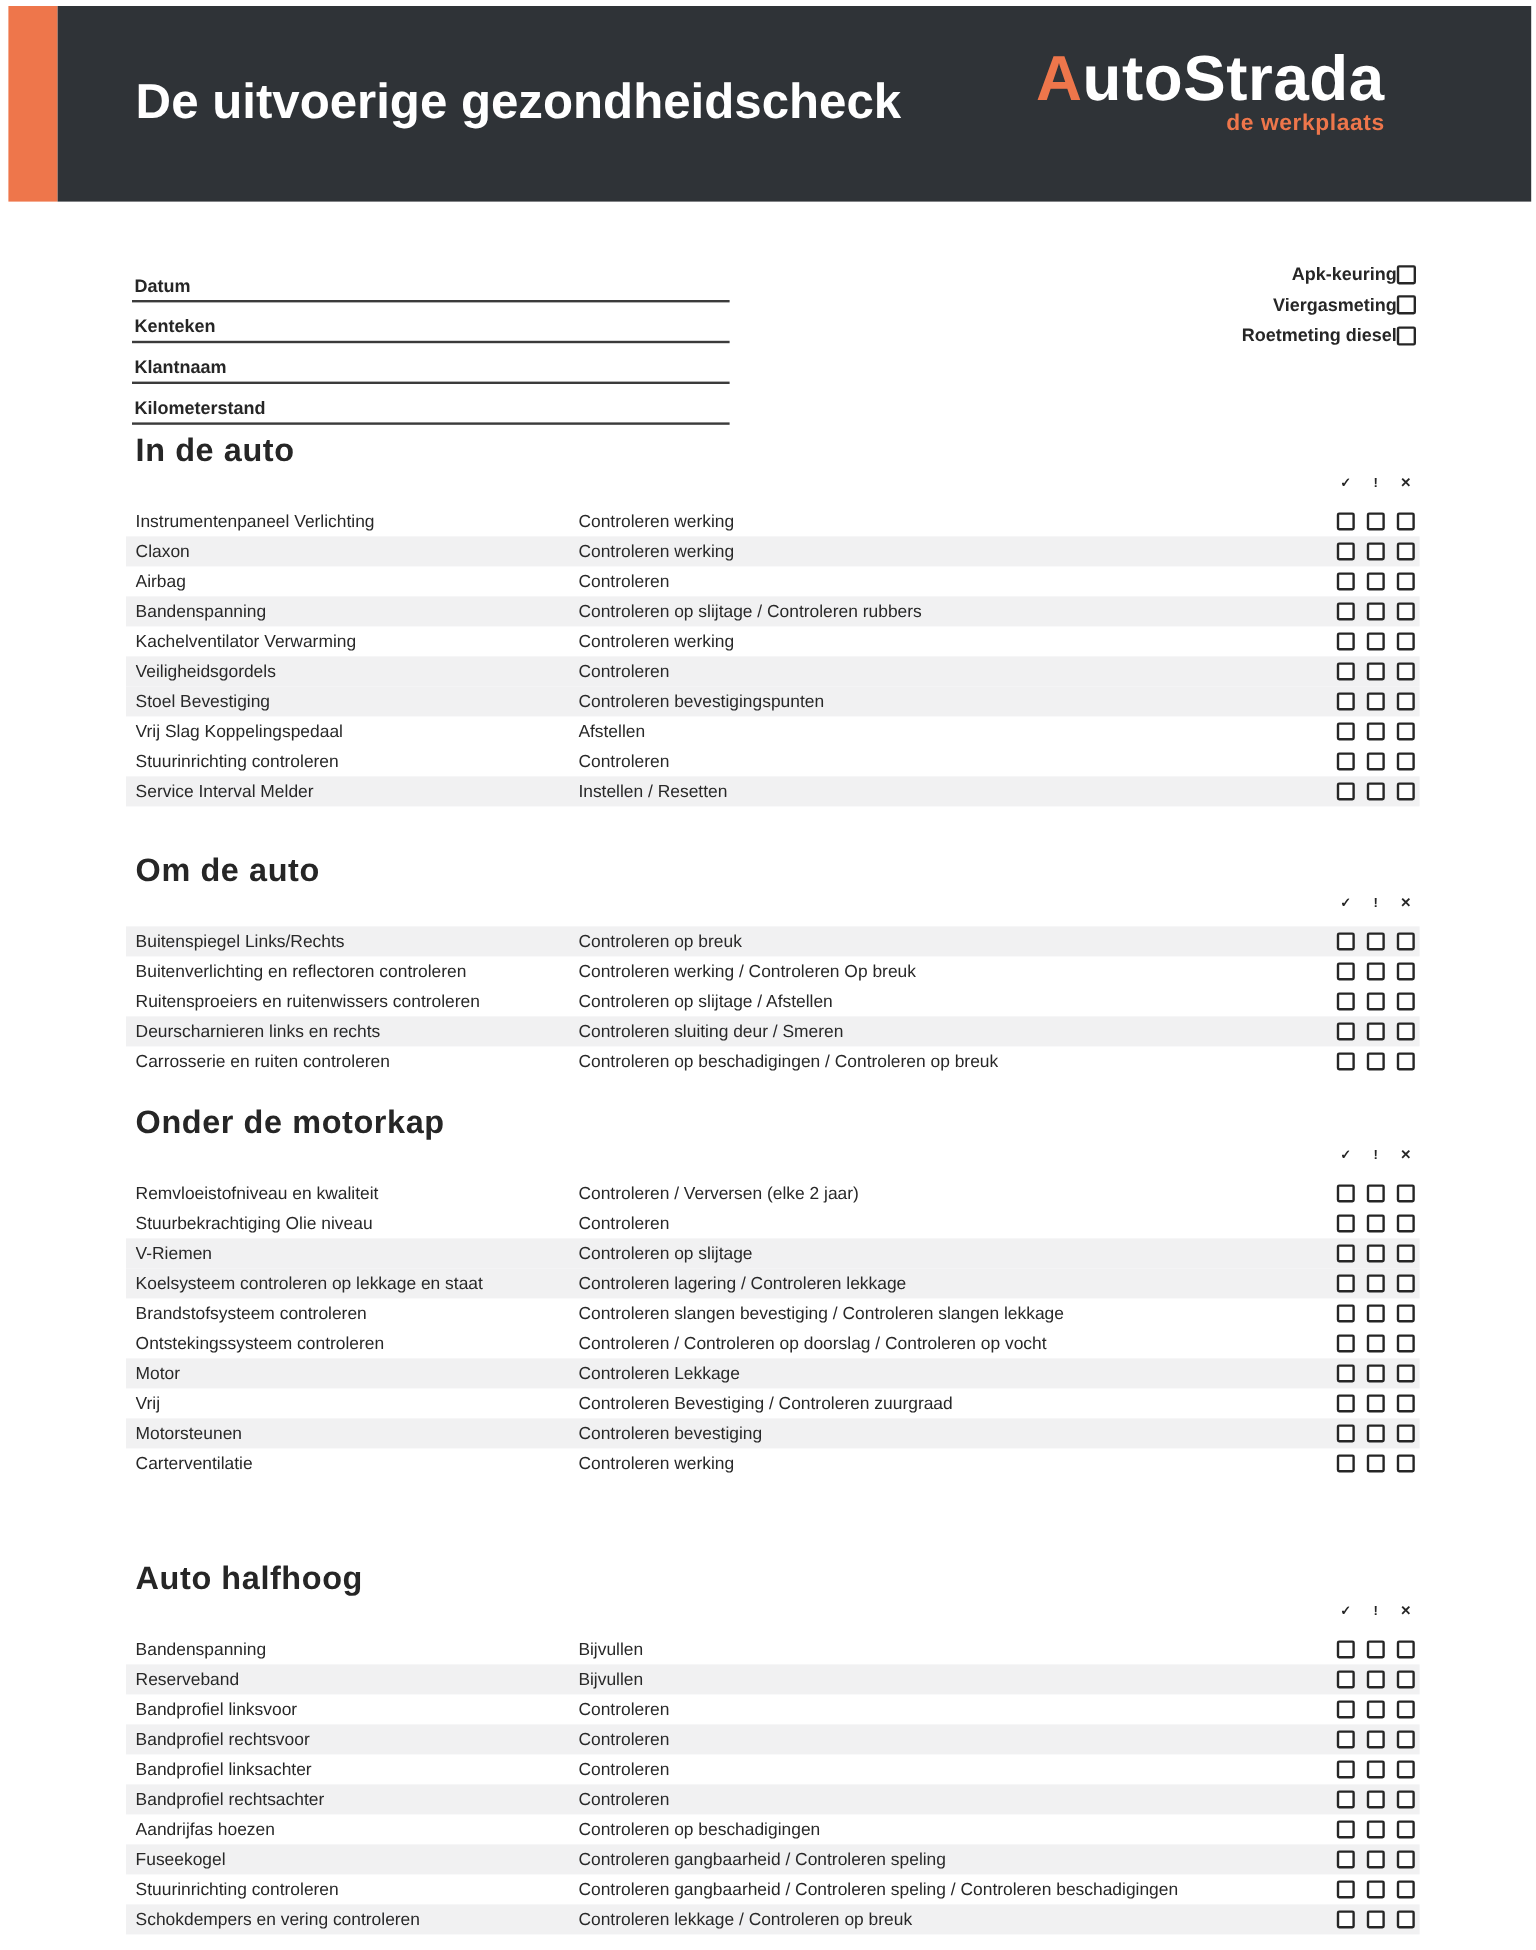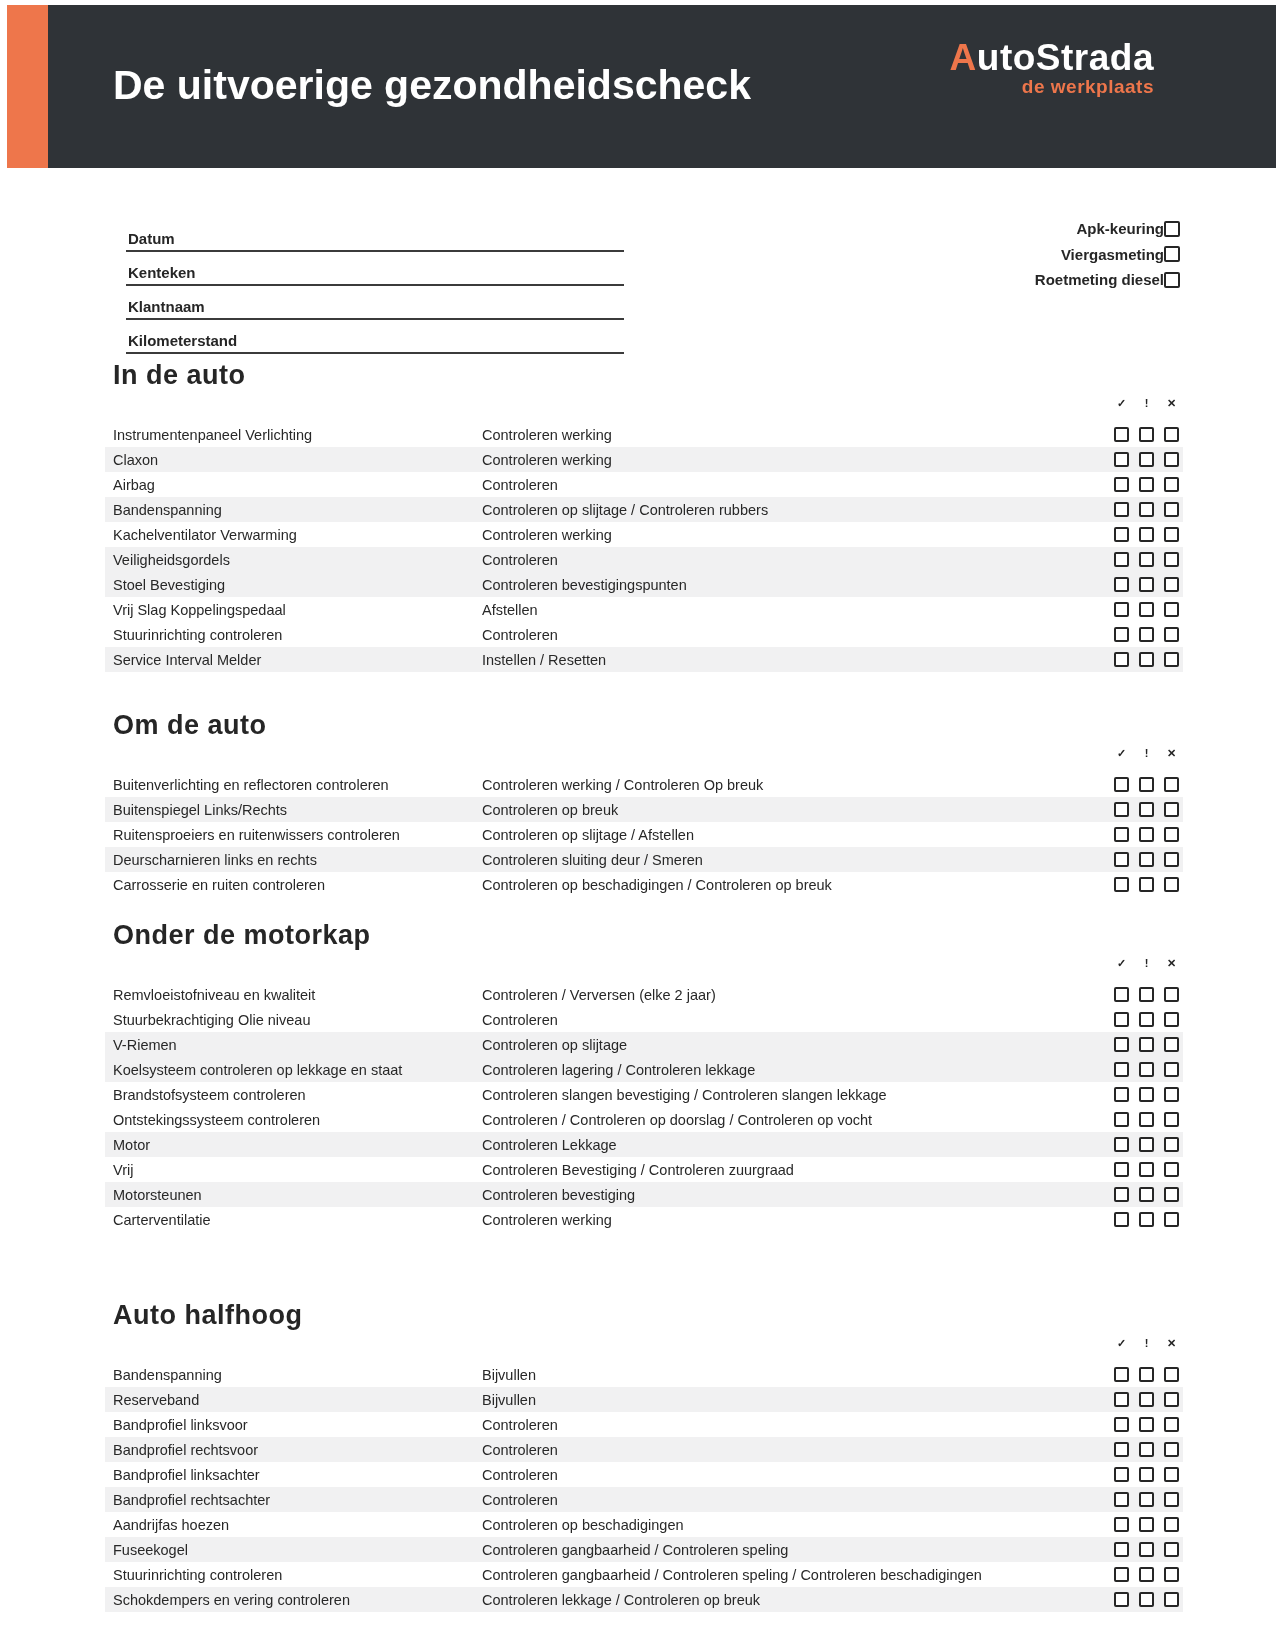--- a/index.html
+++ b/index.html
@@ -15,25 +15,25 @@
   }
   
   .header{position:absolute;left:7px;top:5px;right:4px;height:163px;display:flex;}
   .header-stripe{width:41px;background:var(--orange);}
   .header-main{flex:1;background:var(--dark);position:relative;}
   .header-title{
     position:absolute;left:65px;top:50%;transform:translateY(-54%);
     font-size:41px;font-weight:700;color:#ffffff;letter-spacing:0px;white-space:nowrap;
   }
   .logo{position:absolute;right:122px;top:34px;text-align:right;line-height:1;}
-  .logo-name{font-size:37px;font-weight:700;color:#ffffff;letter-spacing:0.5px;}
+  .logo-name{font-size:53px;font-weight:700;color:#ffffff;letter-spacing:0.5px;}
   .logo-accent{color:var(--orange);}
   .logo-tagline{font-size:19px;font-weight:700;color:var(--orange);margin-top:1px;letter-spacing:0.5px;}
   
-  .form-fields{position:absolute;left:110px;top:218px;width:498px;margin-left:16px;}
+  .form-fields{position:absolute;left:110px;top:218px;width:498px;}
   .field{height:34px;position:relative;border-bottom:2px solid #3b3b3b;box-sizing:border-box;}
   .field-label{position:absolute;left:2px;bottom:3px;font-size:15px;font-weight:700;color:var(--ink);}
   .extra-checks{position:absolute;left:872px;top:216px;width:308px;}
   .xcheck{height:25.5px;display:flex;align-items:center;justify-content:flex-end;}
   .xcheck-label{font-size:15px;font-weight:700;color:var(--ink);}
   
   .cb{width:15px;height:15px;box-sizing:border-box;border:2px solid #262626;background:#fff;border-radius:2px;display:inline-block;}
   .cb.big{width:16px;height:16px;}
   
   .section{position:absolute;left:105px;width:1078px;}
@@ -192,32 +192,32 @@
       </div>
   </div>
     <div class="section" style="top: 708px;">
     <div class="section-title">Om de auto</div>
     <div class="icons-row">
         <span class="icon-cell">✓</span>
         <span class="icon-cell">!</span>
         <span class="icon-cell">✕</span>
       </div>
     <div class="rows">
+        <div class="row alt">
+    <span class="row-item">Buitenspiegel Links/Rechts</span>
+    <span class="row-action">Controleren op breuk</span>
+    <span class="row-checks">
+            <span class="cb"></span>
+            <span class="cb"></span>
+            <span class="cb"></span>
+          </span>
+  </div>
         <div class="row">
     <span class="row-item">Buitenverlichting en reflectoren controleren</span>
     <span class="row-action">Controleren werking / Controleren Op breuk</span>
-    <span class="row-checks">
-            <span class="cb"></span>
-            <span class="cb"></span>
-            <span class="cb"></span>
-          </span>
-  </div>
-        <div class="row alt">
-    <span class="row-item">Buitenspiegel Links/Rechts</span>
-    <span class="row-action">Controleren op breuk</span>
     <span class="row-checks">
             <span class="cb"></span>
             <span class="cb"></span>
             <span class="cb"></span>
           </span>
   </div>
         <div class="row">
     <span class="row-item">Ruitensproeiers en ruitenwissers controleren</span>
     <span class="row-action">Controleren op slijtage / Afstellen</span>
     <span class="row-checks">

